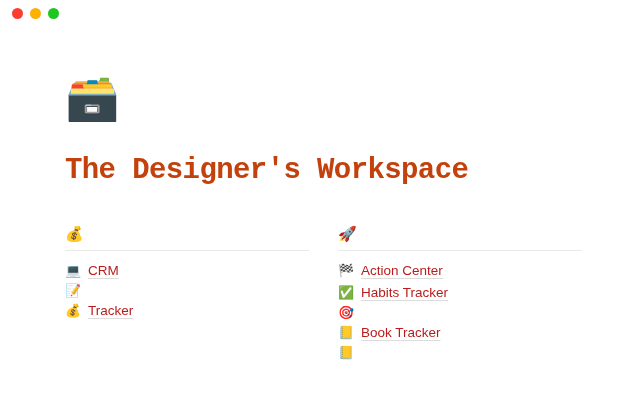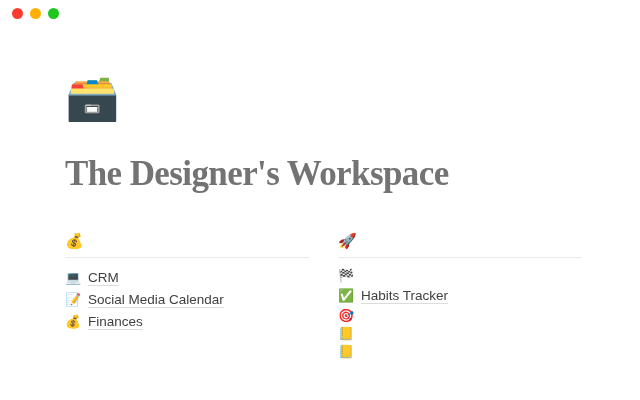--- a/index.html
+++ b/index.html
@@ -54,27 +54,27 @@
   .page-icon {
     font-size: 44px;
     line-height: 1;
     margin: 0 0 30px 0;
     display: block;
     height: 48px;
     font-family: "DejaVu Sans", sans-serif;
   }
 
   .page-title {
-    font-size: 35px;
+    font-size: 29px;
     font-weight: bold;
-    color: #737373;
+    color: #c2410c;
     letter-spacing: -0.6px;
     margin: 0 0 40px 0;
     line-height: 1.15;
-    font-family: Liberation Serif, serif;
+    font-family: Liberation Mono, monospace;
   }
 
   
   .columns {
     display: flex;
     gap: 29px;
   }
   .column {
     width: 244px;
     flex: 0 0 244px;
@@ -116,21 +116,21 @@
   .link-item .emoji {
     font-size: 13px;
     line-height: 1;
     width: 15px;
     text-align: center;
     flex: 0 0 15px;
     font-family: "DejaVu Sans", sans-serif;
   }
   .link-item .label {
     font-size: 13.5px;
-    color: #404040;
+    color: #b91c1c;
     text-decoration: underline;
     text-decoration-color: #dcdcdc;
     text-underline-offset: 3px;
     text-decoration-thickness: 1px;
     cursor: pointer;
     white-space: nowrap;
   }
 </style>
 </head>
 <body>
@@ -157,47 +157,48 @@
           <span class="emoji">💰</span>
         </div>
         <div class="divider"></div>
         <ul class="link-list">
           <li class="link-item">
             <span class="emoji">💻</span>
             <span class="label">CRM</span>
           </li>
           <li class="link-item">
             <span class="emoji">📝</span>
-            <span class="label">Social Media Calendar</span>
           </li>
           <li class="link-item">
             <span class="emoji">💰</span>
-            <span class="label">Finances</span>
+            <span class="label">Tracker</span>
           </li>
         </ul>
       </div>
 
       <div class="column">
         <div class="col-header">
           <span class="emoji">🚀</span>
         </div>
         <div class="divider"></div>
         <ul class="link-list">
           <li class="link-item">
             <span class="emoji">🏁</span>
+            <span class="label">Action Center</span>
           </li>
           <li class="link-item">
             <span class="emoji">✅</span>
             <span class="label">Habits Tracker</span>
           </li>
           <li class="link-item">
             <span class="emoji">🎯</span>
           </li>
           <li class="link-item">
             <span class="emoji">📒</span>
+            <span class="label">Book Tracker</span>
           </li>
           <li class="link-item">
             <span class="emoji">📒</span>
           </li>
         </ul>
       </div>
 
     </div>
   </div>
 </div>

